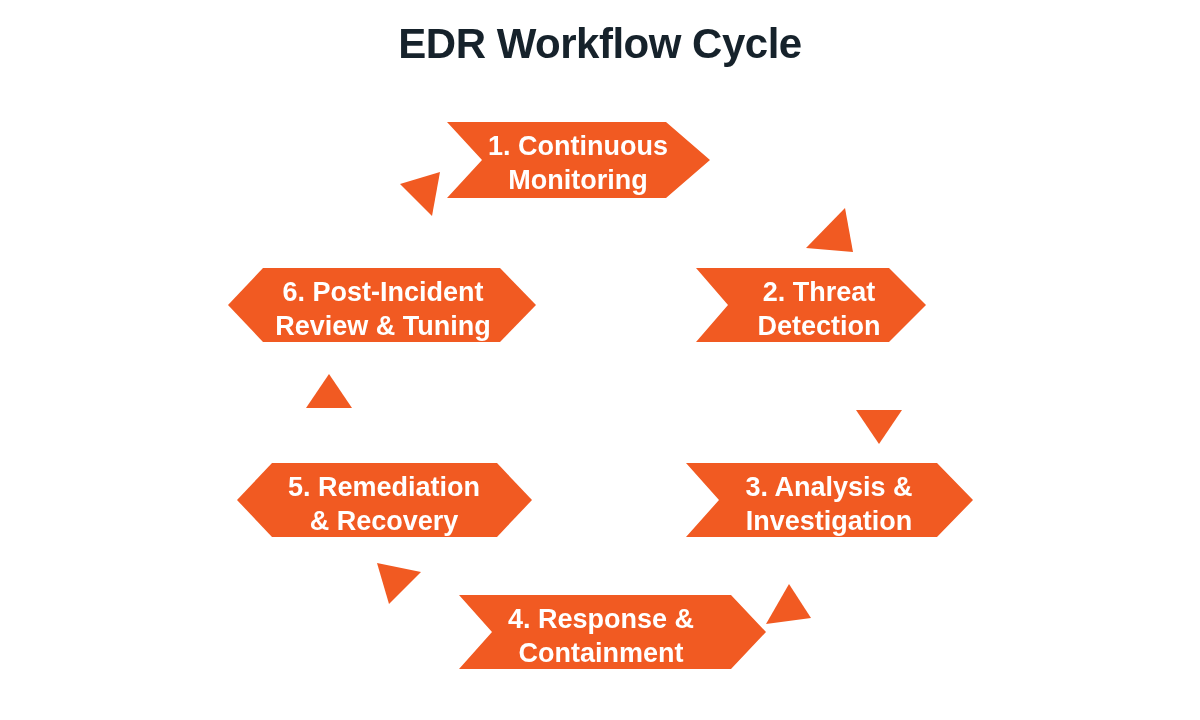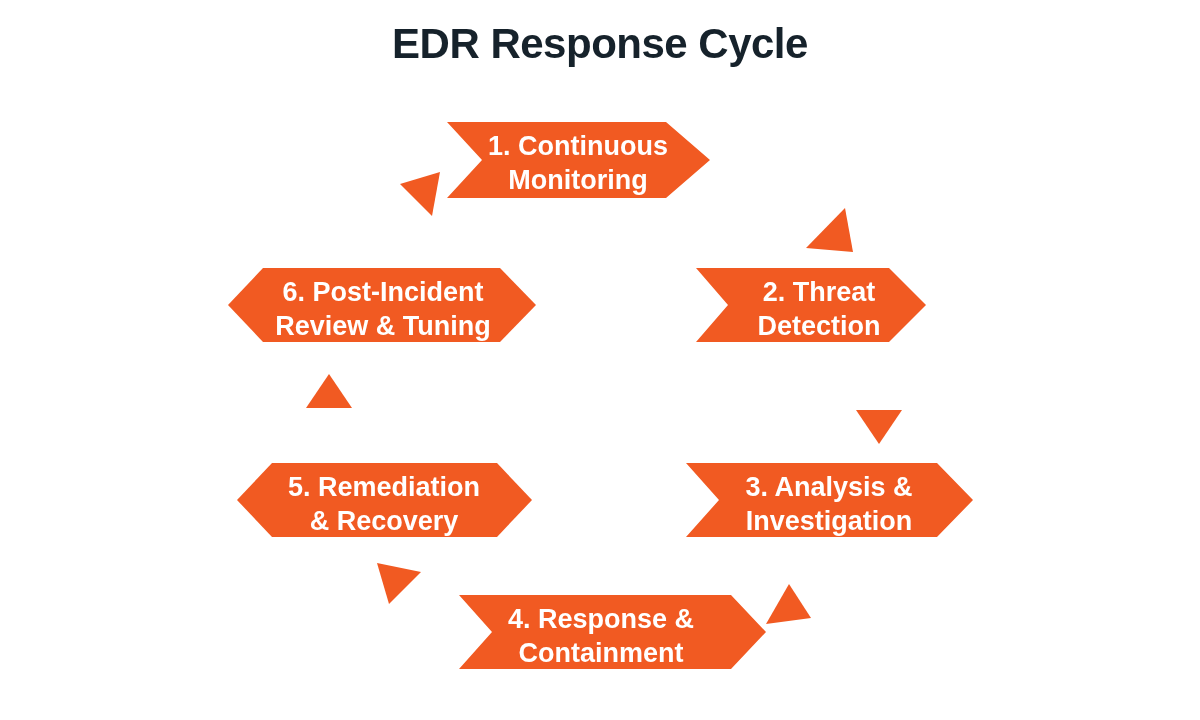--- a/index.html
+++ b/index.html
@@ -52,21 +52,21 @@
   }
   .flow-arrow {
     stroke: none;
   }
 </style>
 </head>
 <body>
 
 <div id="canvas">
 
-  <div id="diagram-title">EDR Response Cycle</div>
+  <div id="diagram-title">EDR Workflow Cycle</div>
 
   <svg id="cycle-svg" viewBox="0 0 1200 720">
 
     <g>
       <path class="step-shape" fill="#F15A22" stroke="#F15A22" stroke-width="16" stroke-linejoin="round" d="M 447,122 L 666,122 L 710,160 L 666,198 L 447,198 L 482,160 Z"></path>
       <text class="step-label" x="578" y="148">1. Continuous</text>
       <text class="step-label" x="578" y="182">Monitoring</text>
     </g>
 
     <g>

